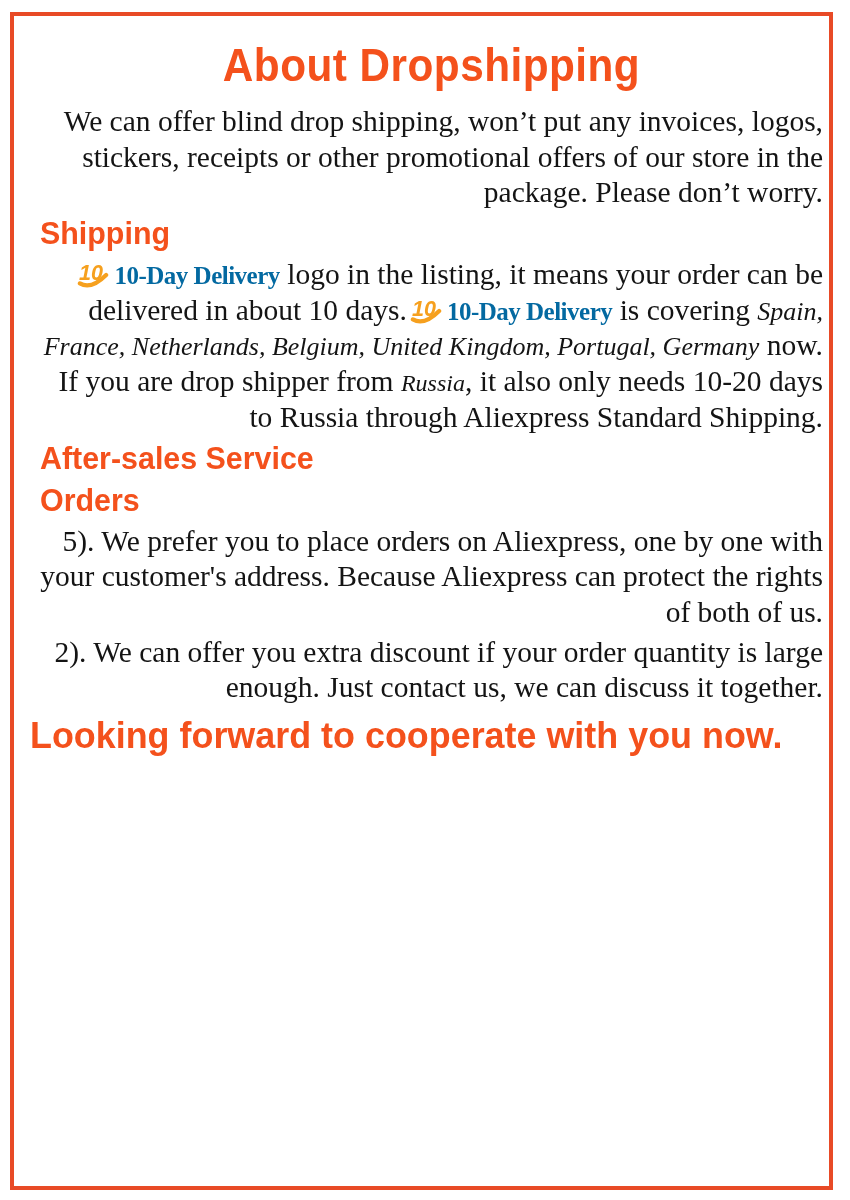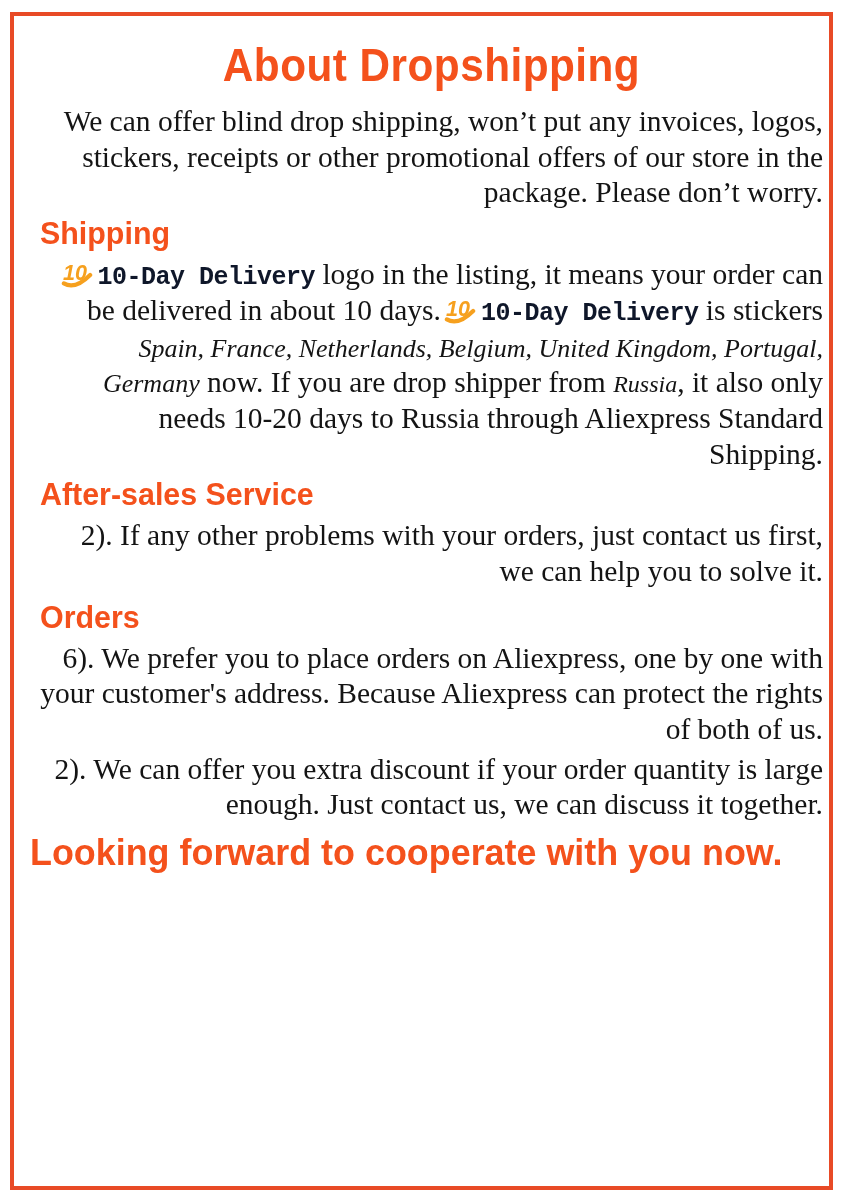--- a/index.html
+++ b/index.html
@@ -56,25 +56,25 @@
   .tight { margin-bottom: 4px; }
   .tdd {
     white-space: nowrap;
     display: inline;
   }
   .tdd-icon {
     vertical-align: -5px;
     margin: 0 4px 0 2px;
   }
   .tdd-label {
-    font-family: Liberation Mono, monospace;
+    font-family: Liberation Serif, serif;
     font-weight: bold;
     font-size: 25px;
     letter-spacing: -0.5px;
-    color: #0f172a;
+    color: #0369a1;
   }
   .countries {
     font-style: italic;
     font-size: 26px;
   }
   .russia {
     font-style: italic;
     font-size: 24px;
     margin-top: 32px;
   }
@@ -98,29 +98,28 @@
   <p class="body-p intro">We can offer blind drop shipping, won’t put any invoices, logos, stickers, receipts or other promotional offers of our store in the package. Please don’t worry.</p>
 
   <section>
     <h2 class="sec-heading">Shipping</h2>
     <p class="body-p tight"><span class="tdd"><svg class="tdd-icon" width="34" height="30" viewBox="0 0 36 32">
             <text x="3" y="22" font-family="Liberation Sans, sans-serif" font-size="23" font-style="italic" font-weight="bold" fill="var(--badge)">10</text>
             <path d="M4 26 Q16 33 32 17" stroke="var(--badge)" stroke-width="4.5" fill="none" stroke-linecap="round"></path>
           </svg><span class="tdd-label">10-Day Delivery</span></span><span> logo in the listing, it means your order can be delivered in about 10 days.</span><span class="tdd"><svg class="tdd-icon" width="34" height="30" viewBox="0 0 36 32">
             <text x="3" y="22" font-family="Liberation Sans, sans-serif" font-size="23" font-style="italic" font-weight="bold" fill="var(--badge)">10</text>
             <path d="M4 26 Q16 33 32 17" stroke="var(--badge)" stroke-width="4.5" fill="none" stroke-linecap="round"></path>
-          </svg><span class="tdd-label">10-Day Delivery</span></span><span> is stickers </span><span class="countries">Spain, France, Netherlands, Belgium, United Kingdom, Portugal, Germany</span><span> now. If you are drop shipper from </span><span class="russia">Russia</span><span>, it also only needs 10-20 days to Russia through Aliexpress Standard Shipping.</span></p>
+          </svg><span class="tdd-label">10-Day Delivery</span></span><span> is covering </span><span class="countries">Spain, France, Netherlands, Belgium, United Kingdom, Portugal, Germany</span><span> now. If you are drop shipper from </span><span class="russia">Russia</span><span>, it also only needs 10-20 days to Russia through Aliexpress Standard Shipping.</span></p>
   </section>
 
   <section>
     <h2 class="sec-heading">After-sales Service</h2>
-    <p class="body-p">2). If any other problems with your orders, just contact us first, we can help you to solve it.</p>
   </section>
 
   <section>
     <h2 class="sec-heading">Orders</h2>
-    <p class="body-p tight">6). We prefer you to place orders on Aliexpress, one by one with your customer's address. Because Aliexpress can protect the rights of both of us.</p>
+    <p class="body-p tight">5). We prefer you to place orders on Aliexpress, one by one with your customer's address. Because Aliexpress can protect the rights of both of us.</p>
     <p class="body-p">2). We can offer you extra discount if your order quantity is large enough. Just contact us, we can discuss it together.</p>
   </section>
 
   <div class="footer-line">Looking forward to cooperate with you now.</div>
 
 </div>
 
 </body></html>

